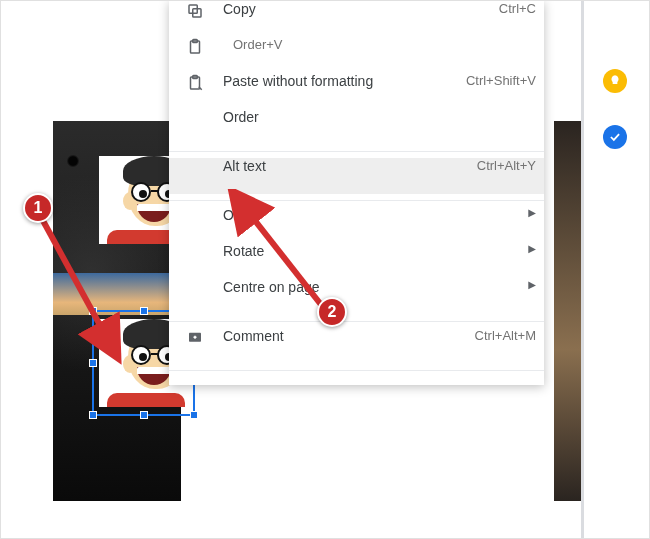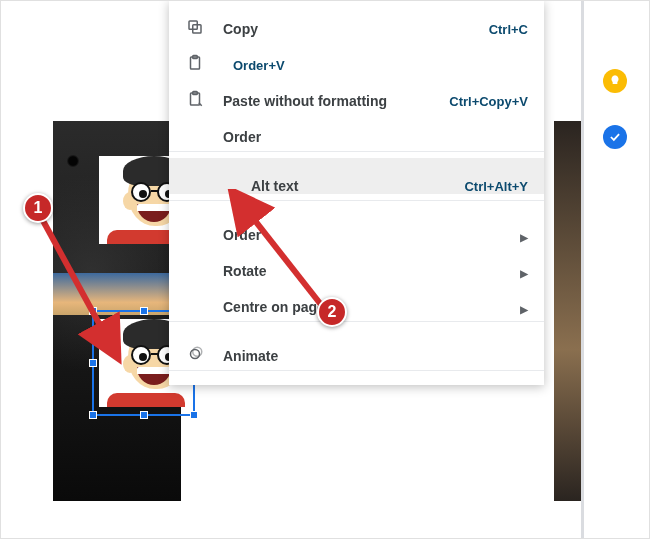--- a/index.html
+++ b/index.html
@@ -179,42 +179,41 @@
     width: 375px;
     background: #fff;
     box-shadow: 0 2px 10px rgba(0,0,0,0.25);
     font-size: 14px;
     color: #3c4043;
     z-index: 10;
     padding-bottom: 8px;
   }
   .menu-item {
     display: flex;
-    align-items: flex-end;
+    align-items: flex-start;
     height: 36px;
-    padding: 0 16px 0 16px;
+    padding: 0 8px 0 16px;
     cursor: default;
     position: relative;
-    font-weight: bold;
-  }
-  .menu-item.hover { background: #eeeeee; gap: 28px; }
+  }
+  .menu-item.hover { background: #eeeeee; }
   .menu-icon {
     width: 20px; height: 20px;
     margin-right: 18px;
     display: flex;
     align-items: center;
     justify-content: center;
     color: #5f6368;
     flex-shrink: 0;
   }
   .menu-icon svg { width: 18px; height: 18px; }
   .menu-icon.spacer { visibility: hidden; }
   .menu-label { flex: 1; }
   .menu-shortcut {
-    color: #0c4a6e;
+    color: #737373;
     font-size: 13px;
     margin-left: 10px;
   }
   .submenu-arrow {
     color: #5f6368;
     font-size: 10px;
     margin-left: 10px;
   }
   .separator {
     height: 1px;
@@ -354,21 +353,21 @@
 
   <div class="menu-item">
     <span class="menu-icon">
       <svg viewBox="0 0 24 24" fill="none" stroke="currentColor" stroke-width="2">
           <rect x="6" y="4" width="12" height="16" rx="1"></rect>
           <rect x="9" y="2" width="6" height="4" rx="1"></rect>
           <line x1="17" y1="17" x2="21" y2="21"></line>
         </svg>
     </span>
     <span class="menu-label">Paste without formatting</span>
-    <span class="menu-shortcut">Ctrl+Copy+V</span>
+    <span class="menu-shortcut">Ctrl+Shift+V</span>
   </div>
 
   <div class="menu-item">
     <span class="menu-icon spacer"></span>
     <span class="menu-label">Order</span>
   </div>
 
   <div class="separator"></div>
 
   <div class="menu-item hover">
@@ -392,30 +391,32 @@
   </div>
 
   <div class="menu-item">
     <span class="menu-icon spacer"></span>
     <span class="menu-label">Centre on page</span>
     <span class="submenu-arrow">▶</span>
   </div>
 
   <div class="separator"></div>
 
-
   <div class="menu-item">
     <span class="menu-icon">
-      <svg viewBox="0 0 24 24" fill="none" stroke="currentColor" stroke-width="2">
-          <circle cx="12" cy="12" r="6"></circle>
-          <circle cx="15" cy="9" r="6" stroke-opacity="0.5"></circle>
+      <svg viewBox="0 0 24 24" fill="#5f6368">
+          <rect x="4" y="5" width="16" height="12" rx="1"></rect>
+          <rect x="10" y="10" width="4" height="2" fill="#fff"></rect>
+          <rect x="11" y="9" width="2" height="4" fill="#fff"></rect>
         </svg>
     </span>
-    <span class="menu-label">Animate</span>
-  </div>
+    <span class="menu-label">Comment</span>
+    <span class="menu-shortcut">Ctrl+Alt+M</span>
+  </div>
+
 
   <div class="separator"></div>
 
 </div>
 
 <div class="side-column">
   <div class="side-btn explore">
     <svg width="14" height="14" viewBox="0 0 24 24" fill="#fff">
         <path d="M12 2a7 7 0 0 0-4 12v3h8v-3a7 7 0 0 0-4-12z"></path>
       </svg>

